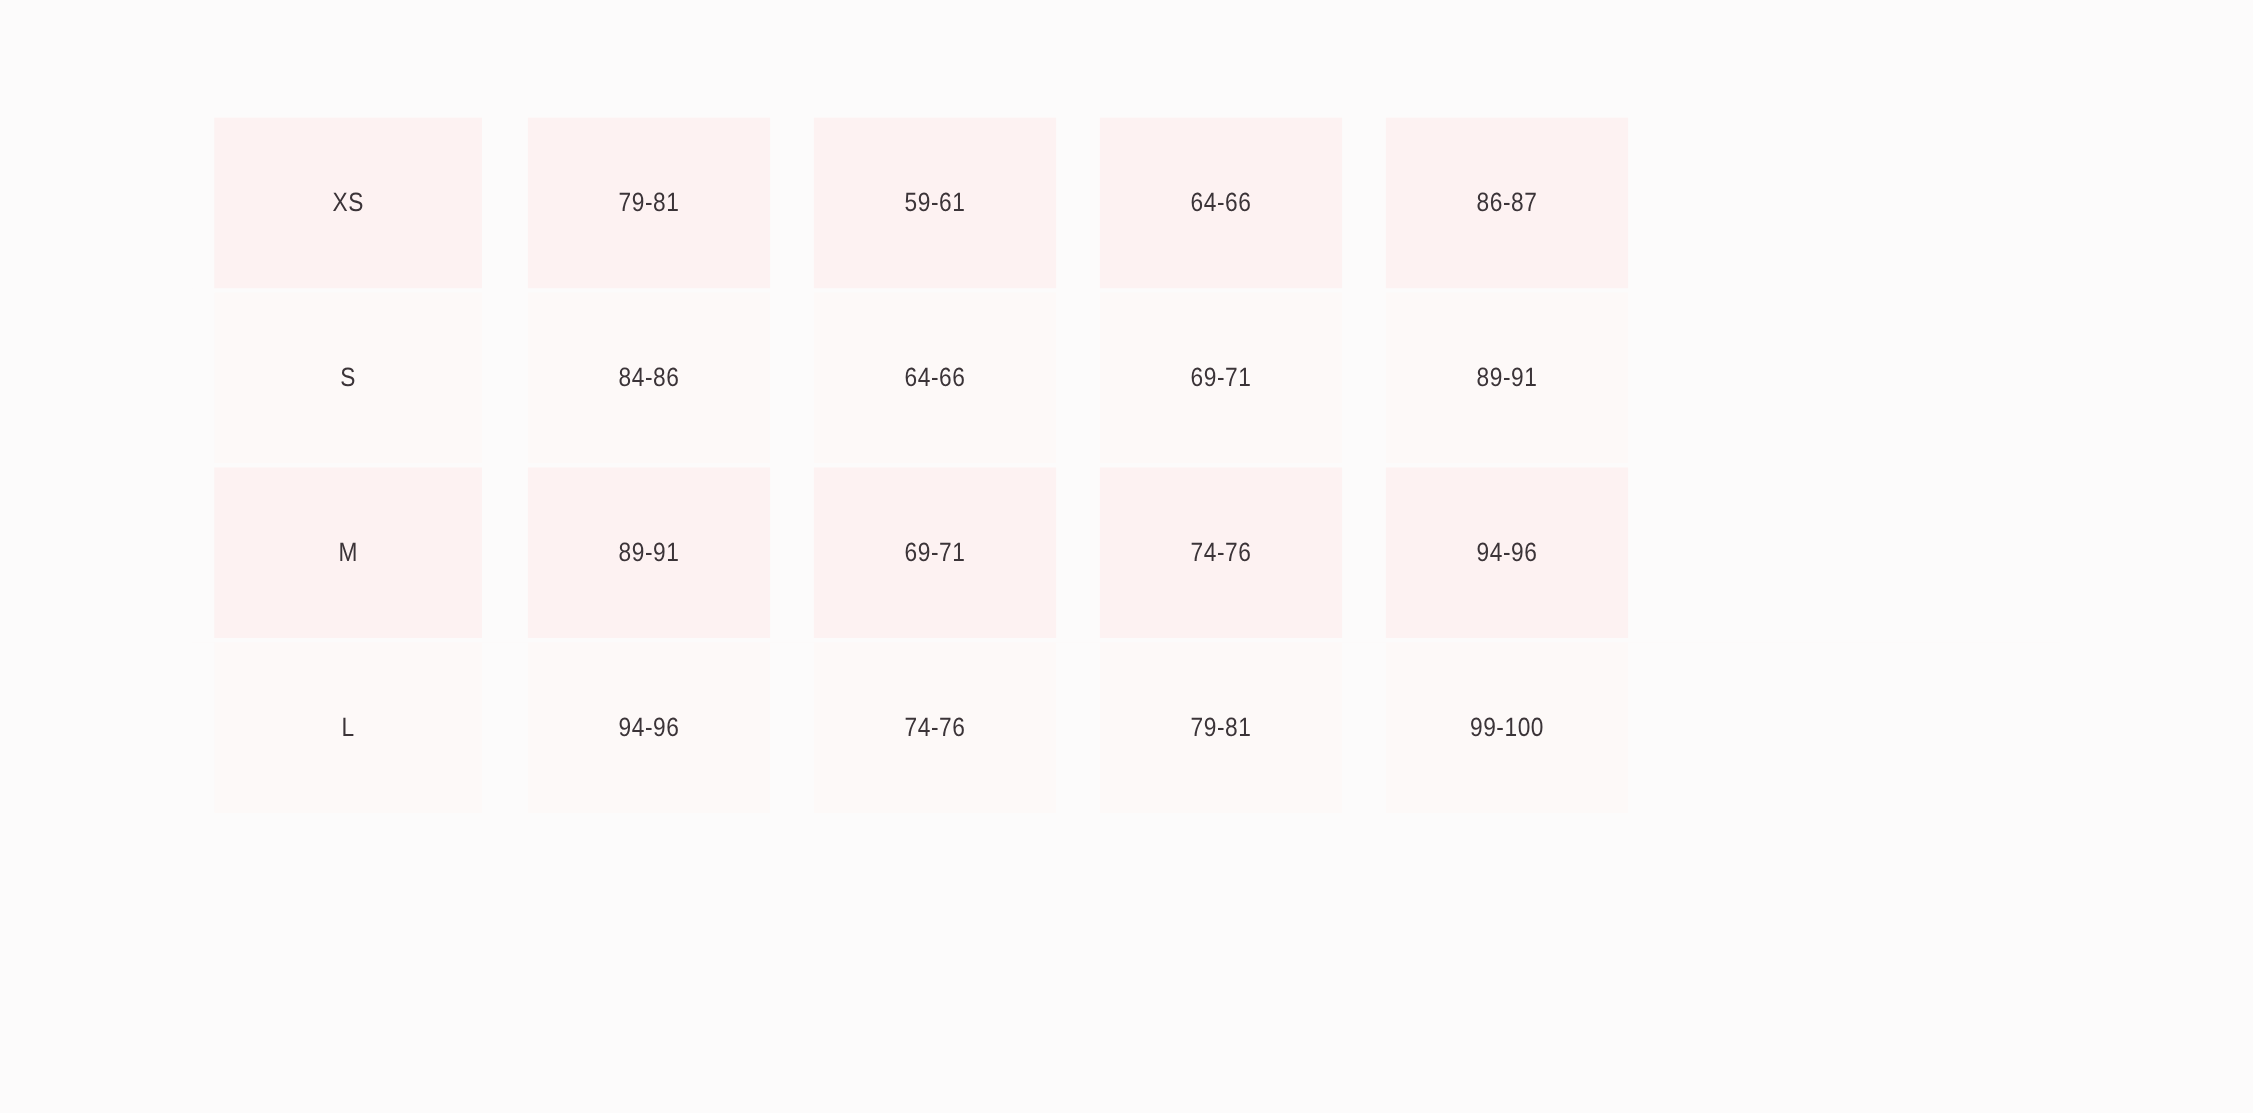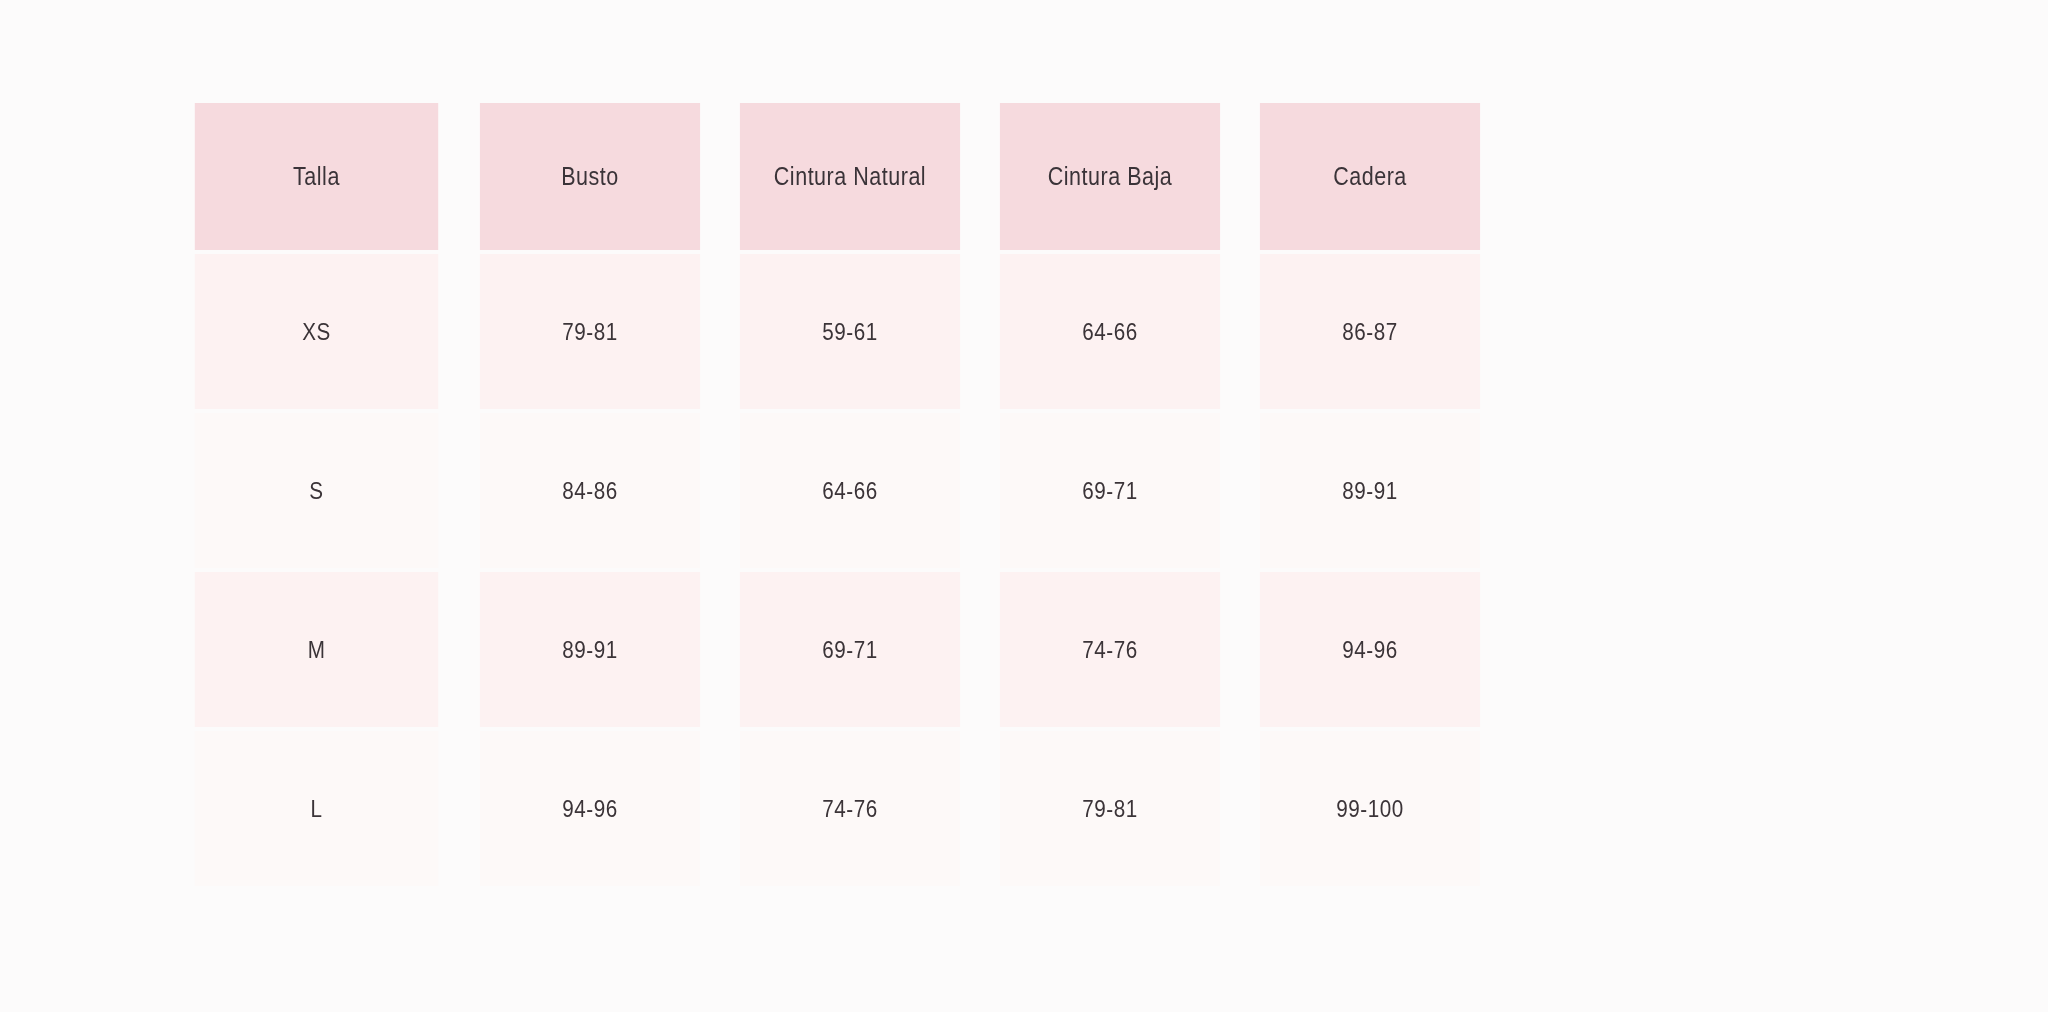--- a/index.html
+++ b/index.html
@@ -92,27 +92,20 @@
   
   .data-row.last .cell { height: 155px; }
 </style>
 </head>
 <body>
 
 <div class="page">
 
   <div class="size-table">
 
-    <div class="table-row header-row">
-      <div class="cell col-0">Talla</div>
-      <div class="cell col-1">Busto</div>
-      <div class="cell col-2">Cintura Natural</div>
-      <div class="cell col-3">Cintura Baja</div>
-      <div class="cell col-4">Cadera</div>
-    </div>
 
     <div class="row-gap"></div>
 
     <div class="table-row data-row shade-a">
       <div class="cell col-0">XS</div>
       <div class="cell col-1">79-81</div>
       <div class="cell col-2">59-61</div>
       <div class="cell col-3">64-66</div>
       <div class="cell col-4">86-87</div>
     </div>

